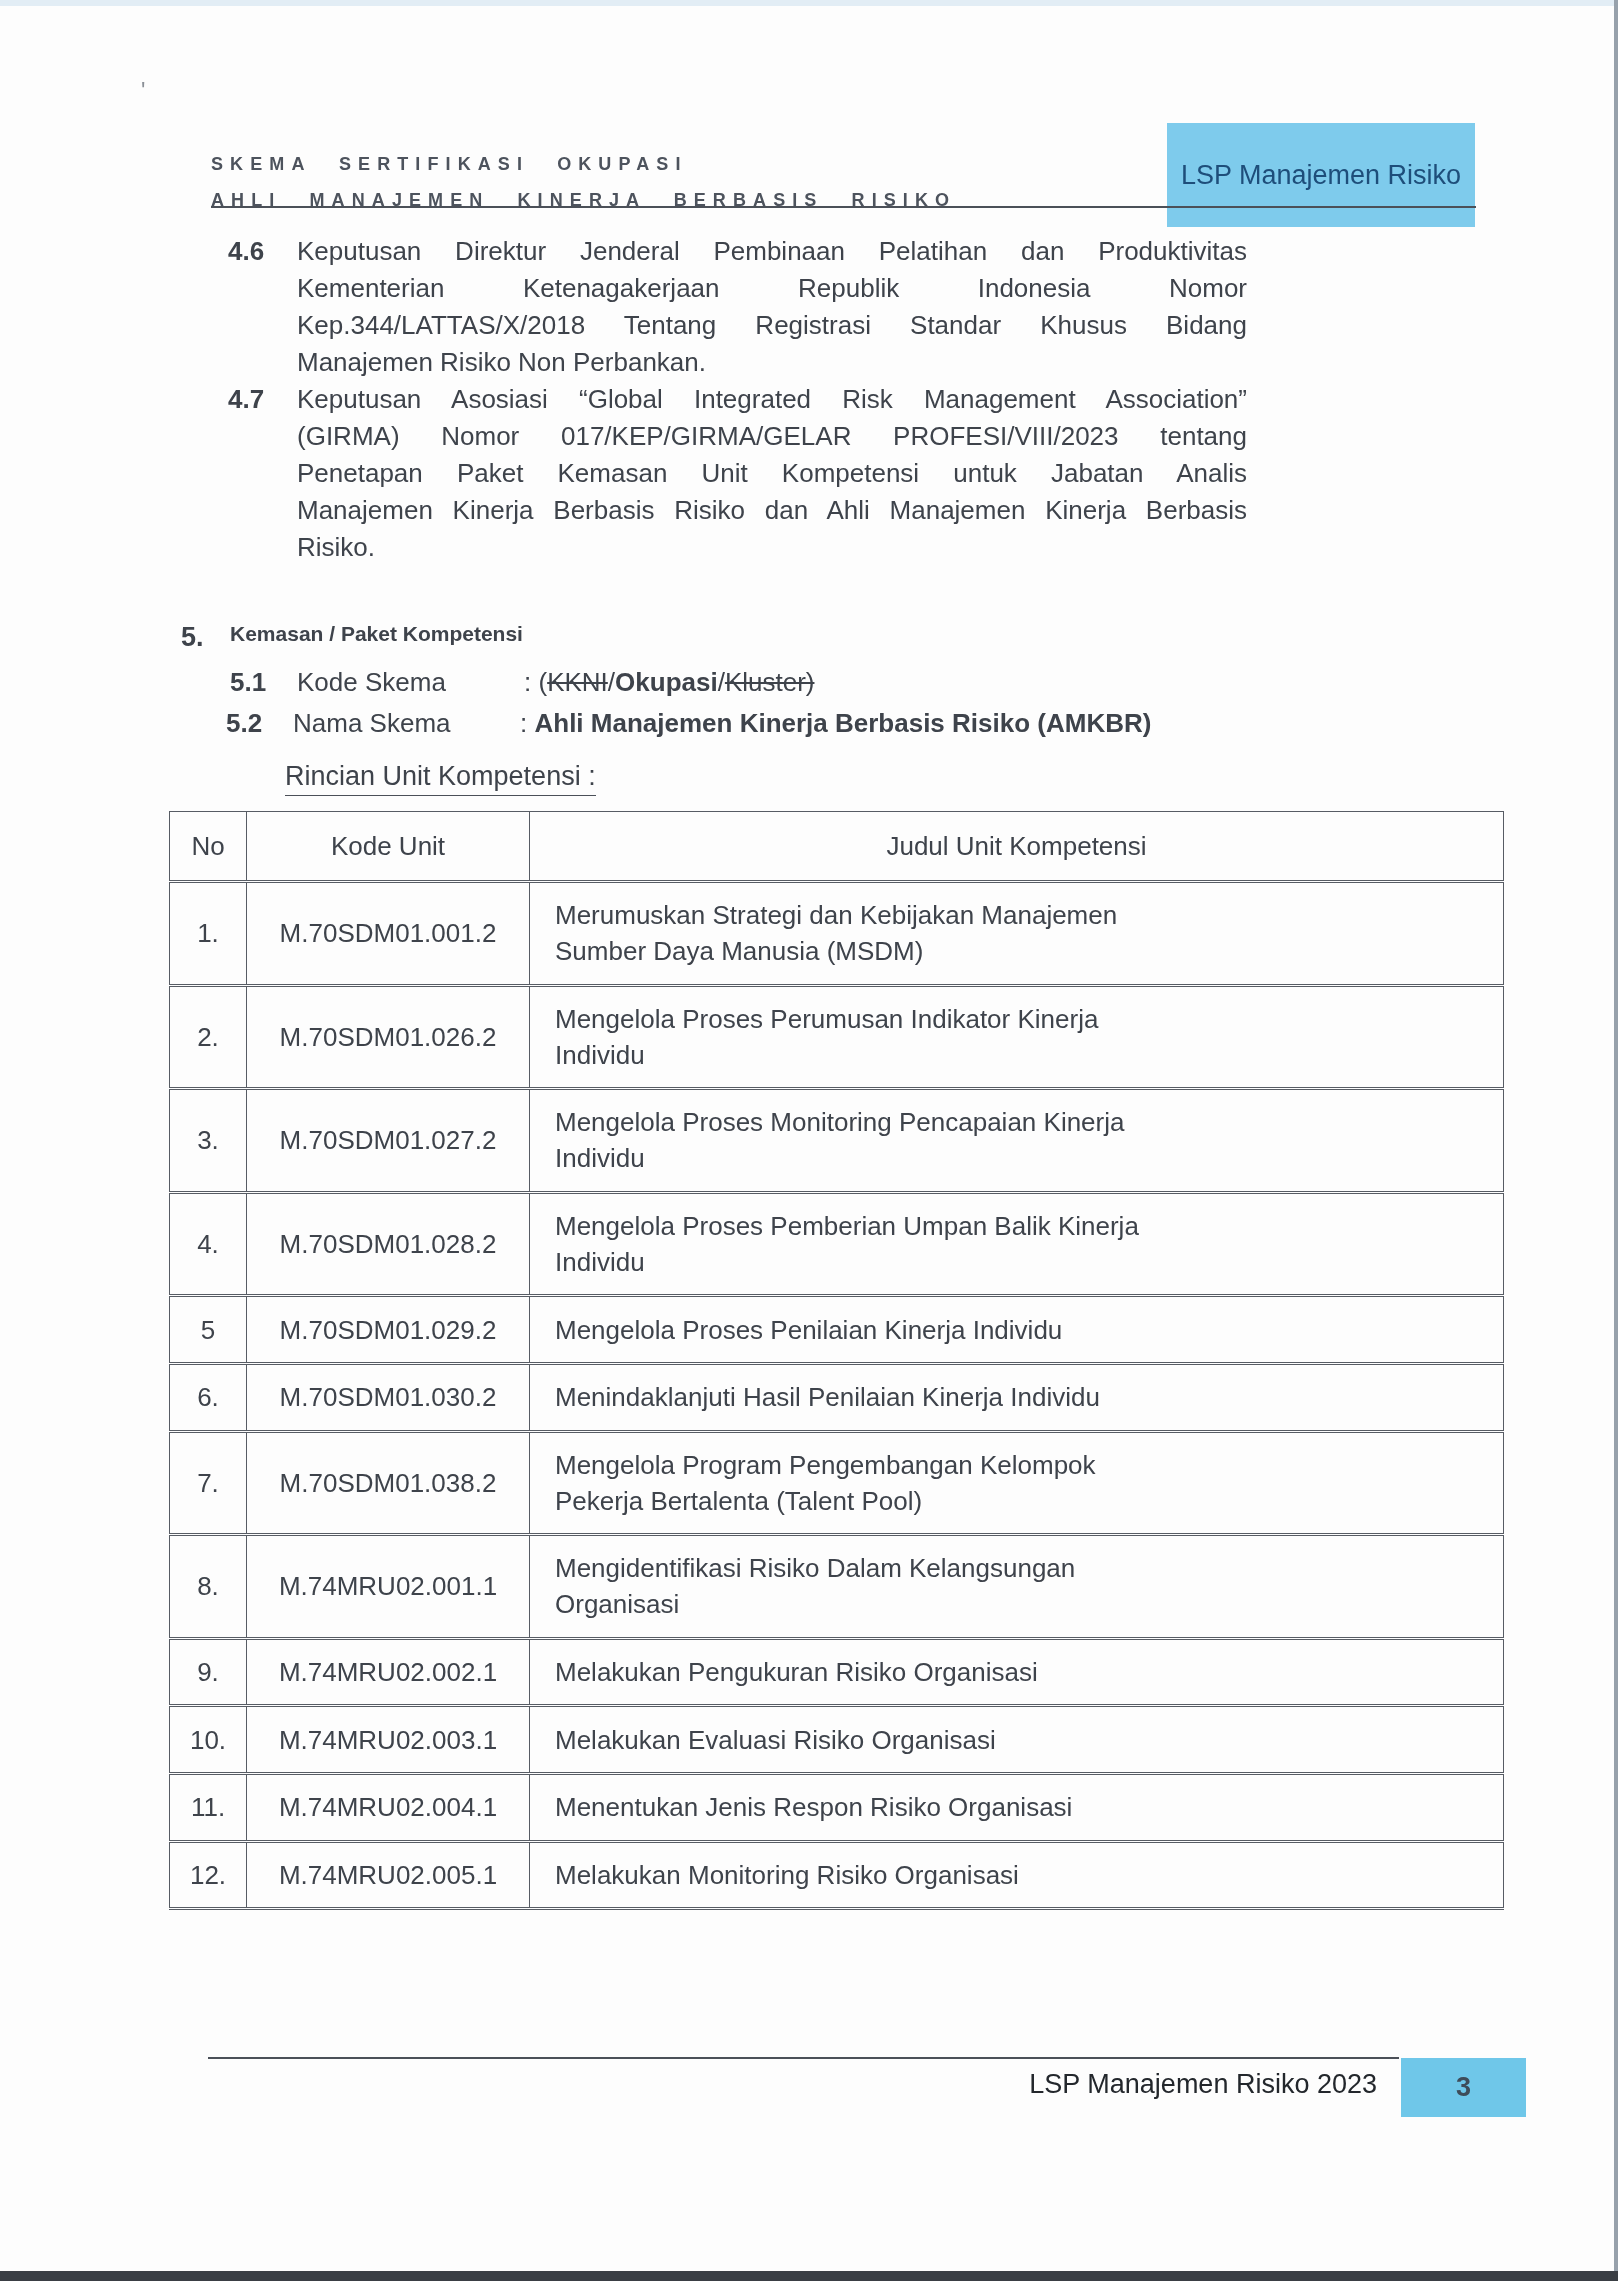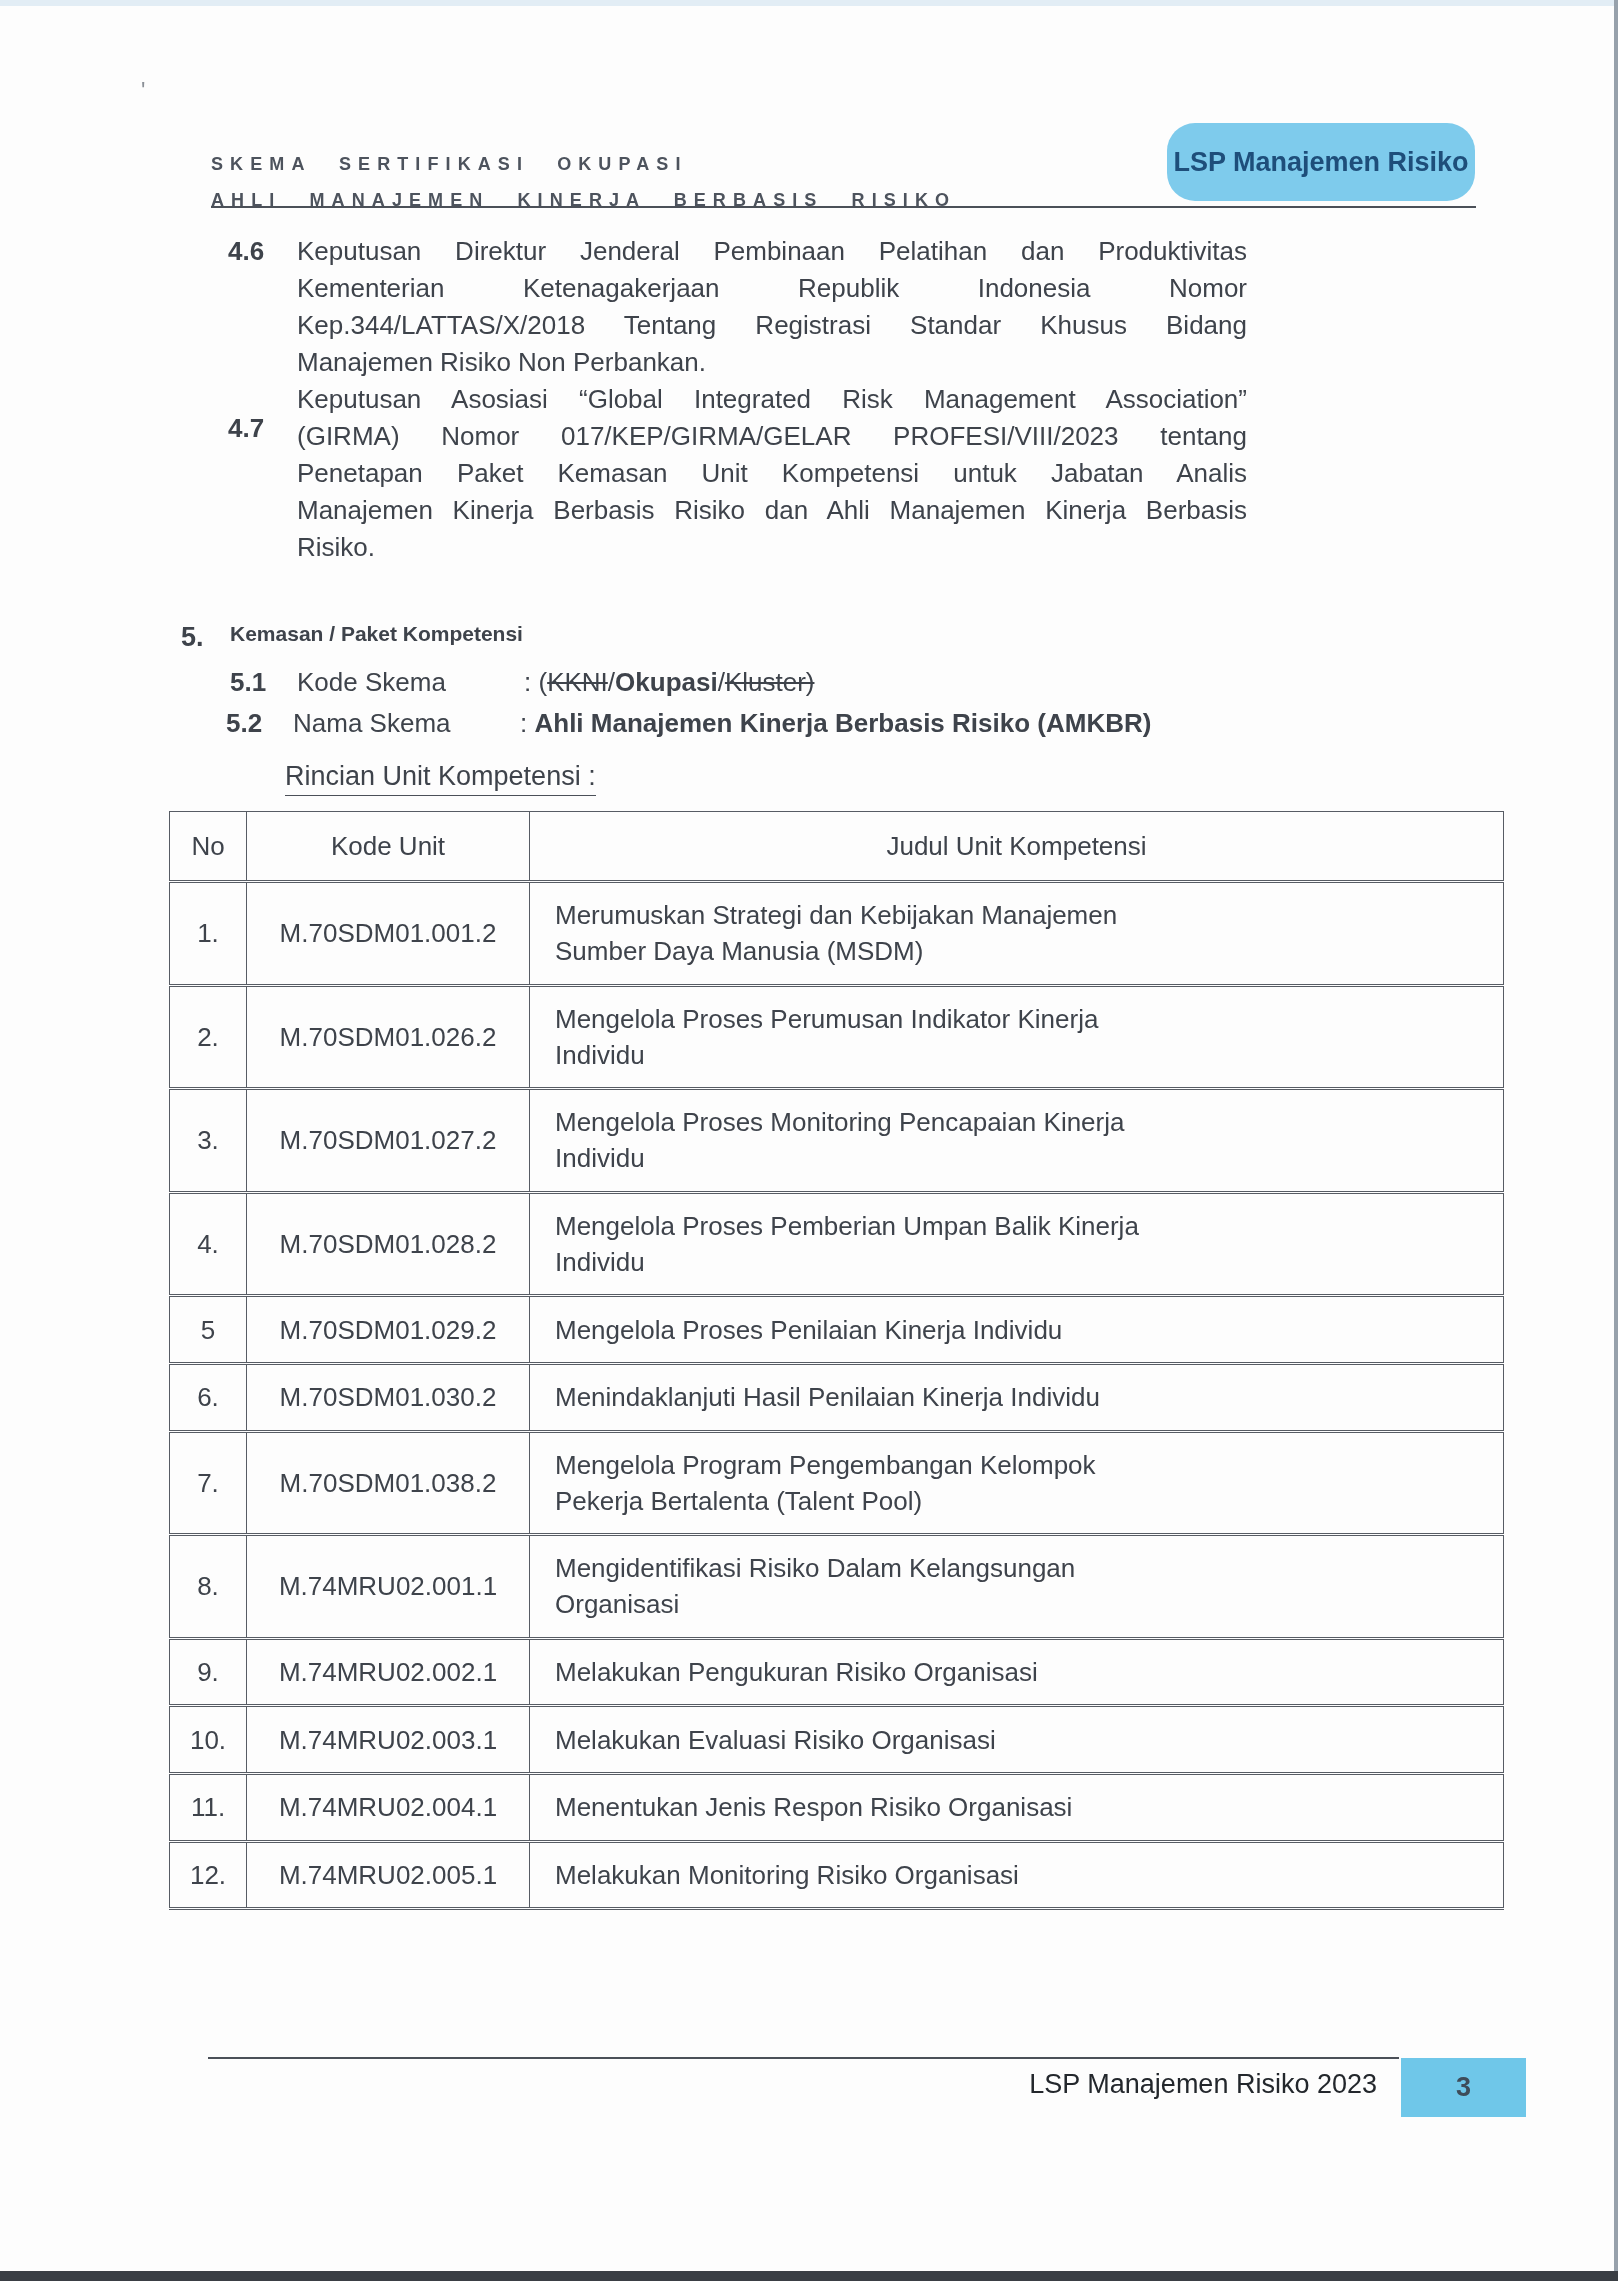--- a/index.html
+++ b/index.html
@@ -6,22 +6,22 @@
   #page{position:relative;width:1618px;height:2281px;background:#fdfdfd;overflow:hidden;
         font-family:"Liberation Sans",sans-serif;color:#3e434b;}
   
   .edge-top{position:absolute;left:0;top:0;width:1618px;height:6.2px;background:#e2edf5;}
   .edge-right{position:absolute;right:0;top:0;width:4.5px;height:2281px;background:#97a1ab;}
   .edge-bottom{position:absolute;left:0;bottom:0;width:1618px;height:9.8px;background:#3a3e44;}
   .artifact{position:absolute;left:141px;top:78px;font-size:23px;color:#8a8f96;}
   
   .hdr{position:absolute;left:211px;top:134px;font-size:18px;font-weight:bold;color:#4d535d;
        letter-spacing:7.1px;word-spacing:16px;line-height:36px;white-space:nowrap;margin-top:12px;}
-  .badge{position:absolute;left:1167px;top:123px;width:308px;height:78px;display:flex;
-         align-items:center;justify-content:center;font-size:27px;font-weight:bold;border-radius:28px;}
+  .badge{position:absolute;left:1167px;top:123px;width:308px;height:104px;display:flex;
+         align-items:center;justify-content:center;font-size:27px;font-weight:normal;}
   .hrule{position:absolute;left:211px;top:206px;width:1265px;border-top:2.7px solid #4b5058;}
   
   .pnum{position:absolute;font-weight:bold;font-size:26px;line-height:37px;}
   .pbody{position:absolute;left:297px;width:950px;font-size:26px;line-height:37px;}
   .pline{text-align:justify;text-align-last:justify;}
   .pline.last{text-align-last:left;}
   
   .s5num{position:absolute;left:181px;top:622px;font-size:27px;font-weight:bold;}
   .s5title{position:absolute;left:230px;top:622px;font-size:21px;font-weight:bold;}
   .srow{position:absolute;font-size:26px;line-height:39px;white-space:nowrap;}
@@ -68,21 +68,21 @@
   <div class="hrule"></div>
 
   <div class="pnum" style="left:228px;top:233px;">4.6</div>
   <div class="pbody" style="top:233px;">
       <div class="pline">Keputusan Direktur Jenderal Pembinaan Pelatihan dan Produktivitas</div>
       <div class="pline">Kementerian Ketenagakerjaan Republik Indonesia Nomor</div>
       <div class="pline">Kep.344/LATTAS/X/2018 Tentang Registrasi Standar Khusus Bidang</div>
       <div class="pline last">Manajemen Risiko Non Perbankan.</div>
     </div>
 
-  <div class="pnum" style="left:228px;top:381px;margin-top:29px;">4.7</div>
+  <div class="pnum" style="left:228px;top:381px;">4.7</div>
   <div class="pbody" style="top:381px;">
       <div class="pline">Keputusan Asosiasi “Global Integrated Risk Management Association”</div>
       <div class="pline">(GIRMA) Nomor 017/KEP/GIRMA/GELAR PROFESI/VIII/2023 tentang</div>
       <div class="pline">Penetapan Paket Kemasan Unit Kompetensi untuk Jabatan Analis</div>
       <div class="pline">Manajemen Kinerja Berbasis Risiko dan Ahli Manajemen Kinerja Berbasis</div>
       <div class="pline last">Risiko.</div>
     </div>
 
   <div class="s5num">5.</div>
   <div class="s5title">Kemasan / Paket Kompetensi</div>

